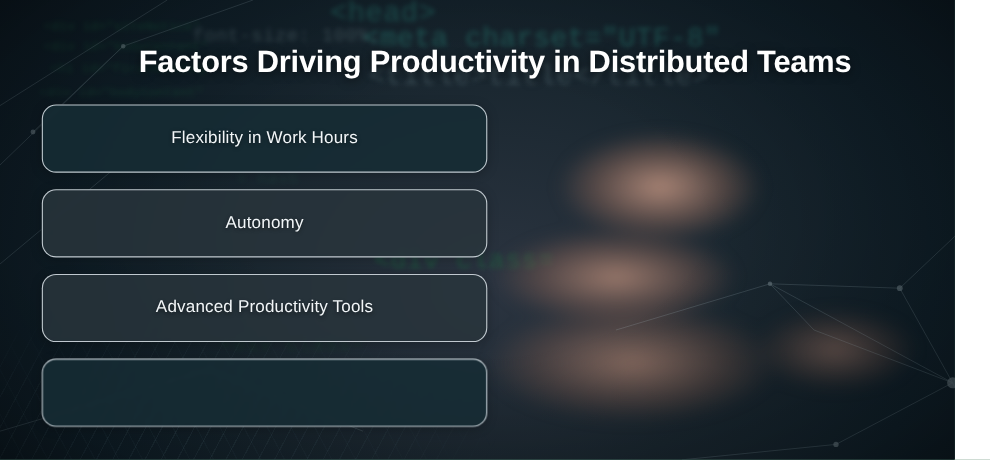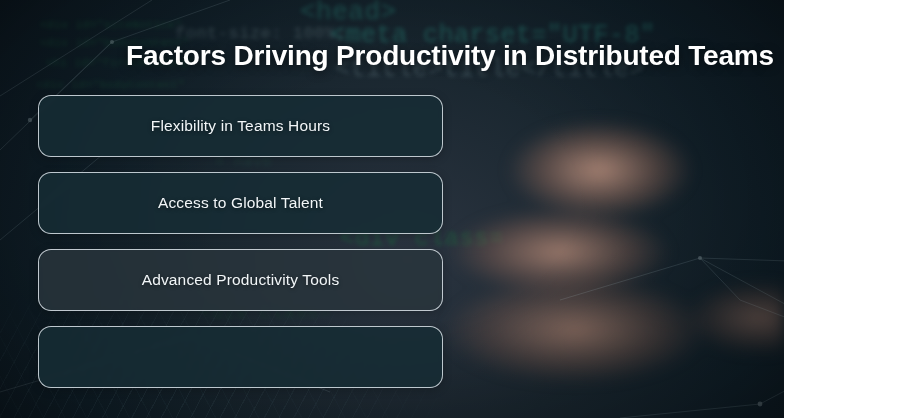--- a/index.html
+++ b/index.html
@@ -5,21 +5,21 @@
   * { margin:0; padding:0; box-sizing:border-box; }
 
   html, body {
     width:900px; height:418px;
     overflow:hidden;
     font-family:"Liberation Sans", sans-serif;
   }
 
   #infographic{
     position:relative;
-    width:784px; height:418px;
+    width:868px; height:418px;
     background:#14532d;
     overflow:hidden;
   }
 
   
   .bg-layer{ position:absolute; inset:0; pointer-events:none; }
 
   
   .bg-base{
     background:
@@ -154,24 +154,24 @@
   </svg>
 
   <div class="bg-layer bg-vignette"></div>
 
   <div class="content">
 
     <h1 class="title">Factors Driving Productivity in Distributed Teams</h1>
 
     <div class="grid" id="card-grid">
         <div class="card half tint-teal">
-          <span class="card-label">Flexibility in Teams Hours</span>
+          <span class="card-label">Flexibility in Work Hours</span>
         </div>
-        <div class="card half tint-teal">
-          <span class="card-label">Access to Global Talent</span>
+        <div class="card half tint-mid">
+          <span class="card-label">Autonomy</span>
         </div>
         <div class="card half tint-mid">
           <span class="card-label">Advanced Productivity Tools</span>
         </div>
         <div class="card half tint-teal"></div>
       </div>
 
   </div>
 </div>
 

